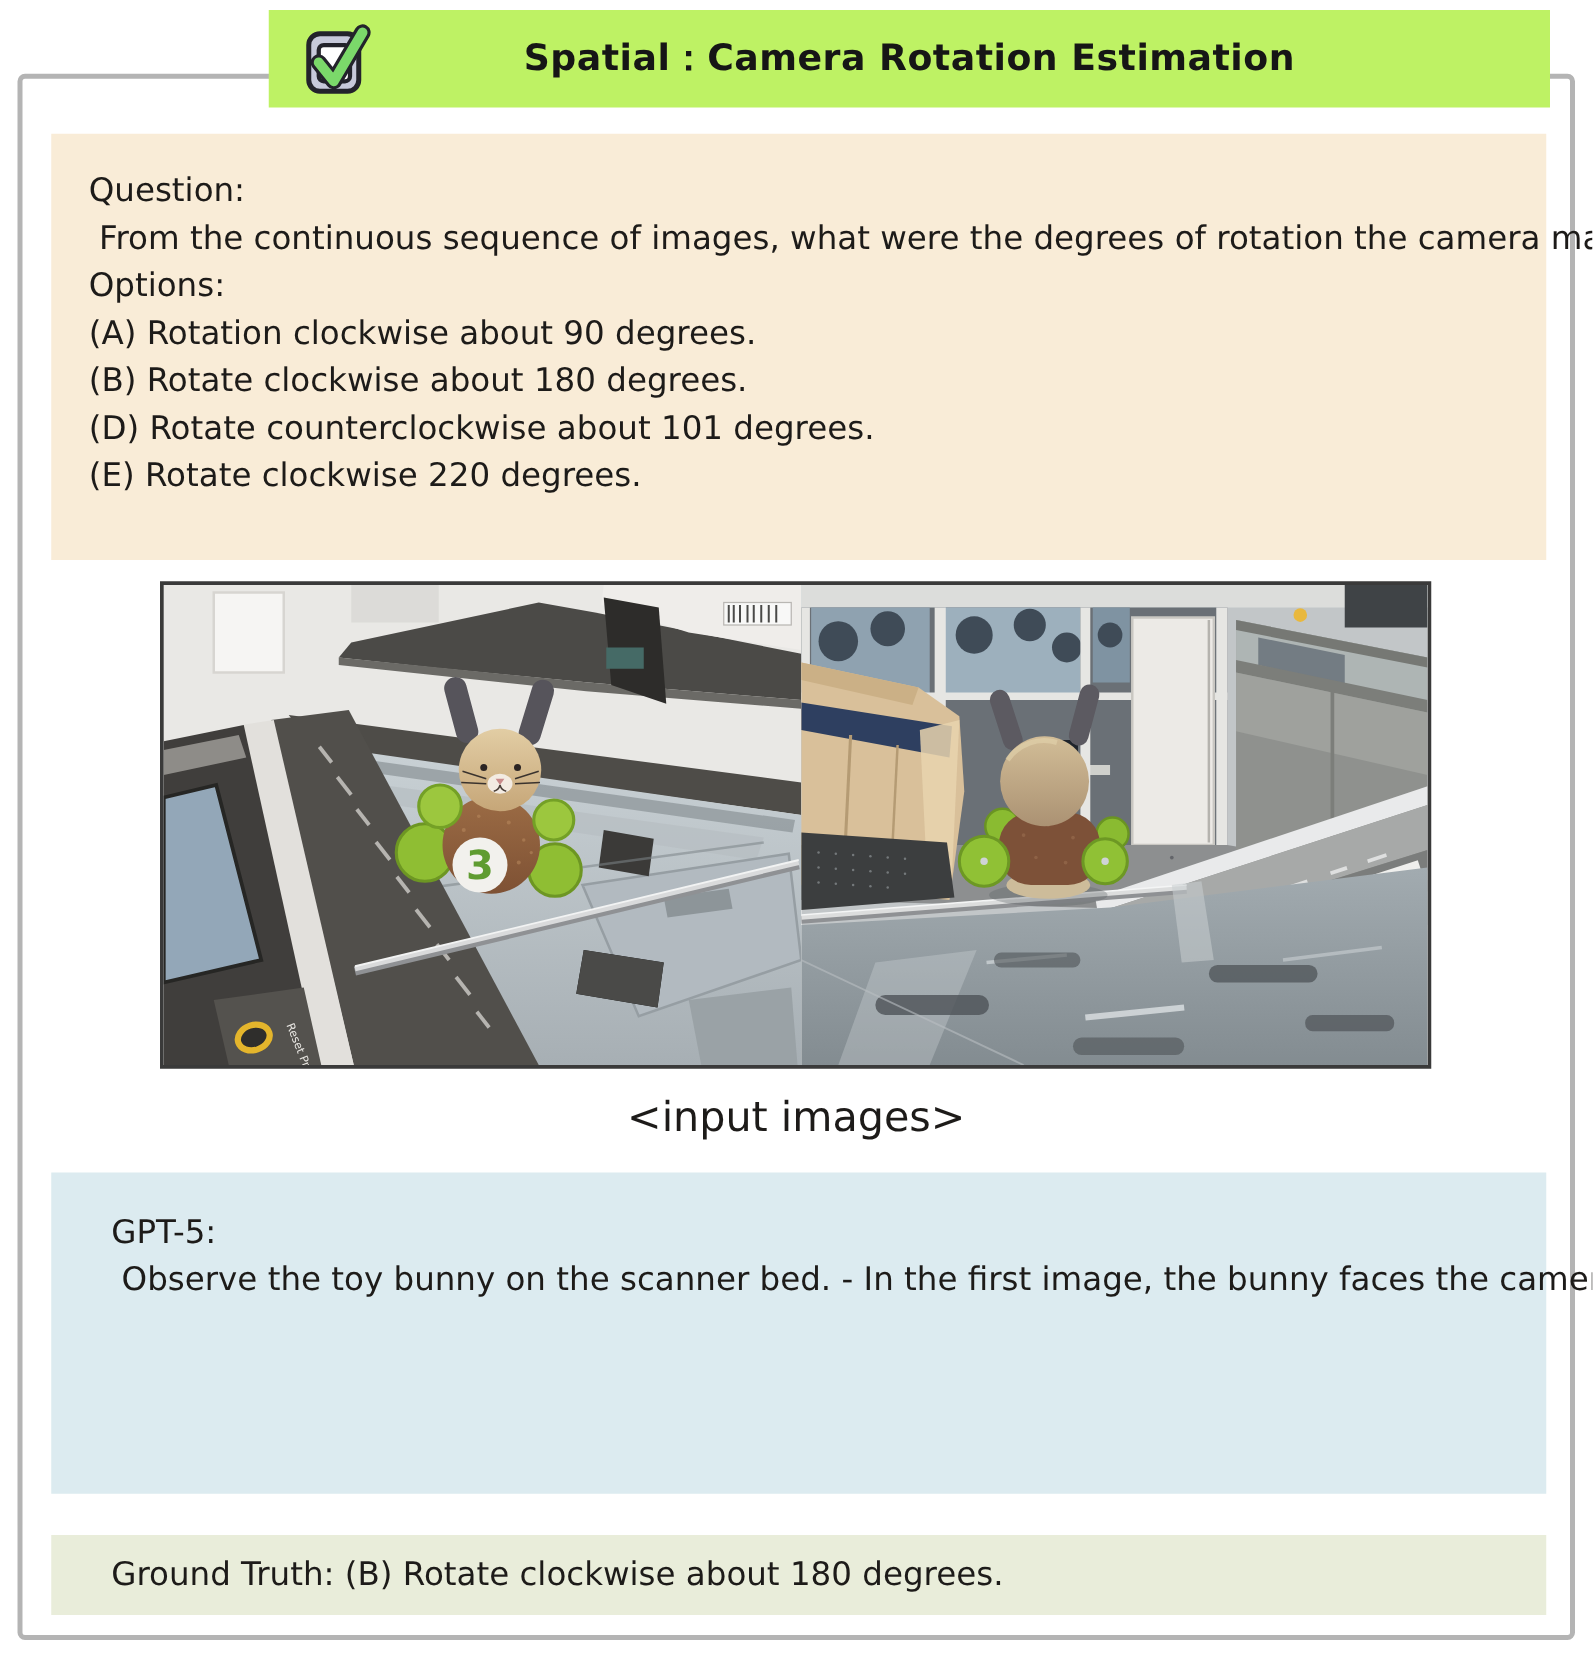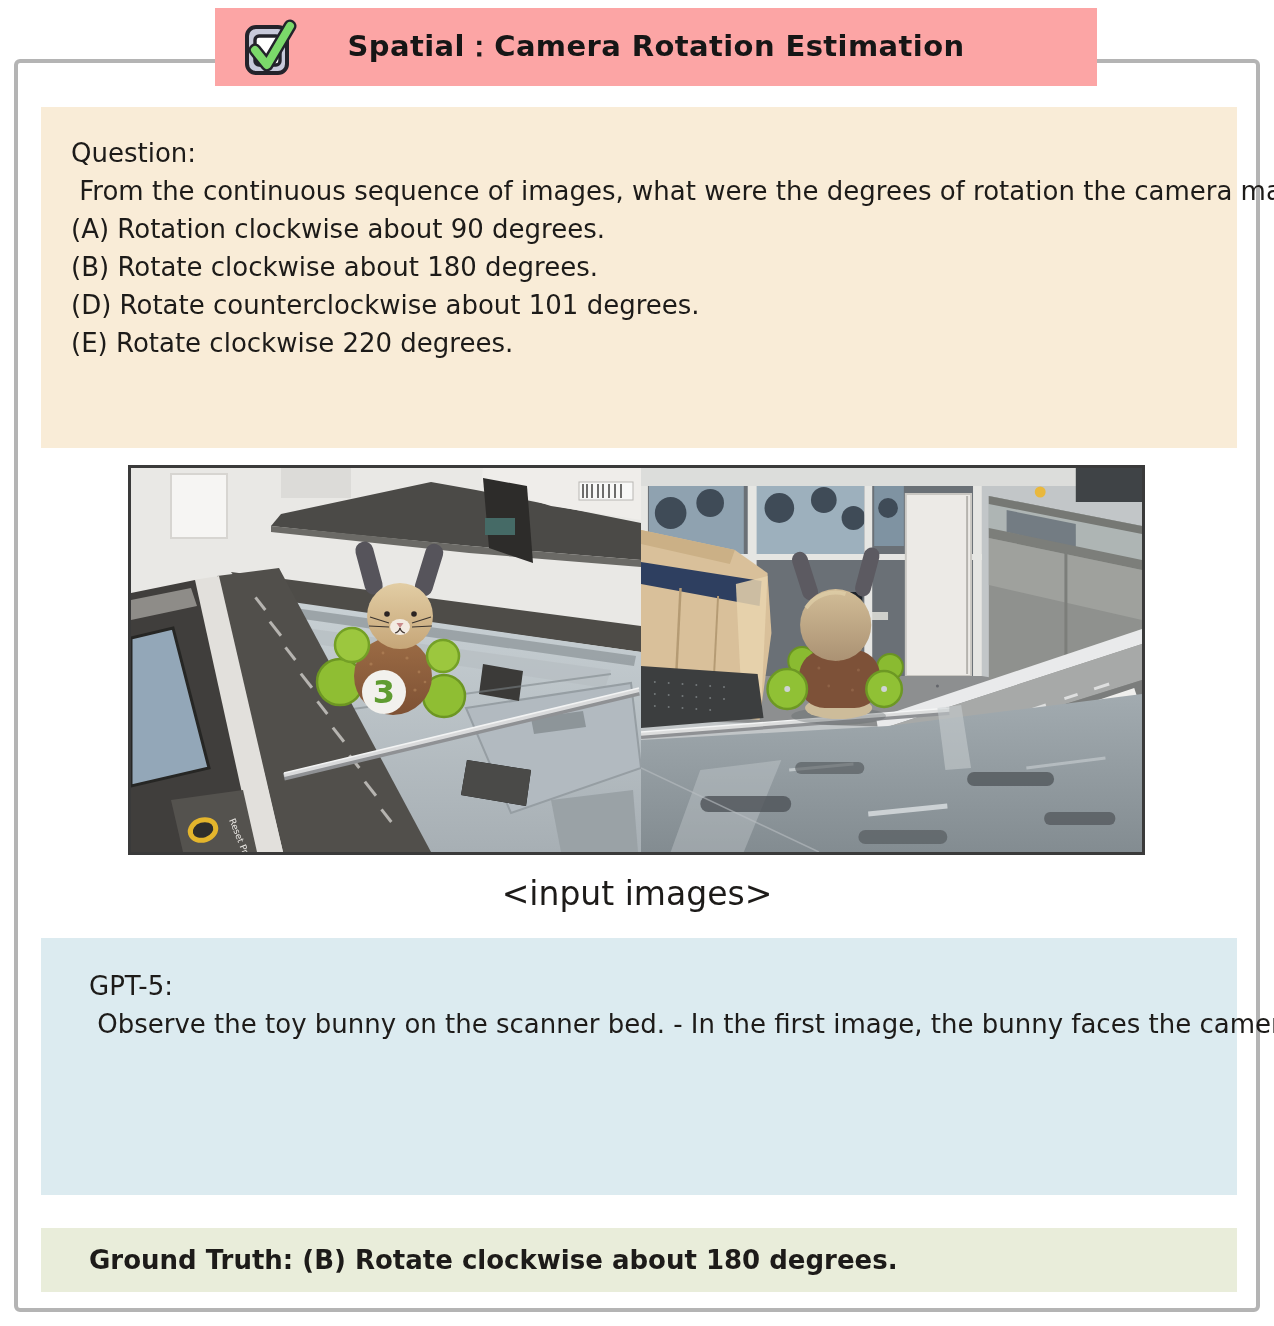--- a/index.html
+++ b/index.html
@@ -1,36 +1,36 @@
 <!DOCTYPE html>
 <html><head>
 <meta charset="utf-8">
 <style>
   html,body{margin:0;padding:0;background:#ffffff;}
   .page{position:relative;width:1274px;height:1326px;background:#ffffff;overflow:hidden;
         font-family:"DejaVu Sans","Liberation Sans",sans-serif;color:#1d1b19;}
   .frame{position:absolute;left:14px;top:59px;width:1246px;height:1253px;
          border:4px solid #b4b4b4;border-radius:6px;box-sizing:border-box;background:#ffffff;}
-  .header{position:absolute;left:215px;top:8px;width:882px;height:78px;background:#fca5a5;
+  .header{position:absolute;left:215px;top:8px;width:1025px;height:78px;background:#bef264;
           display:flex;align-items:center;justify-content:center;z-index:3;}
   .header .icon{position:absolute;left:26px;top:9px;width:56px;height:62px;}
   .title{font-size:29px;font-weight:700;letter-spacing:.4px;color:#161616;}
   .box{position:absolute;left:41px;width:1196px;box-sizing:border-box;font-size:26px;line-height:38px;}
   .question-box{top:107px;height:341px;background:#f9ecd7;padding:27px 30px 24px 30px;}
   .q-par{text-align:justify;margin:0;}
   .opt{margin:0;}
   .bold{font-weight:400;}
   .image-block{position:absolute;left:128px;top:465px;width:1017px;height:390px;
                border:3px solid #3a3a3a;box-sizing:border-box;display:flex;background:#fff;z-index:2;}
   .image-block svg{display:block;height:100%;}
   .caption{position:absolute;left:0;top:874px;width:1274px;text-align:center;font-size:33px;color:#1d1b19;}
   .gpt-box{top:938px;height:257px;background:#dcebf0;padding:29px 44px 24px 48px;}
   .gpt-par{text-align:justify;margin:0;}
   .gt-box{top:1228px;height:64px;background:#e9edda;display:flex;align-items:center;
-          padding:0 30px 0 48px;font-weight:700;}
+          padding:0 30px 0 48px;font-weight:400;}
   .sp{white-space:pre;}
 </style>
 </head>
 <body>
 
 <div class="page">
 
   <div class="frame"></div>
 
   <div class="header">
@@ -38,20 +38,21 @@
       <rect x="6" y="10" width="40" height="46" rx="9" fill="#c7c9da" stroke="#23232b" stroke-width="4"></rect>
       <rect x="14" y="19" width="25" height="29" rx="4" fill="#ffffff" stroke="#23232b" stroke-width="3.4"></rect>
       <path d="M14 33 L26 48 L49 9" fill="none" stroke="#23232b" stroke-width="13" stroke-linecap="round" stroke-linejoin="round"></path>
       <path d="M14 33 L26 48 L49 9" fill="none" stroke="#7bd96a" stroke-width="8" stroke-linecap="round" stroke-linejoin="round"></path>
     </svg>
     <div class="title">Spatial：Camera Rotation Estimation</div>
   </div>
 
   <div class="box question-box">
     <p class="q-par"><span class="bold">Question:</span><span class="sp"> From the continuous sequence of images, what were the degrees of rotation the camera made?</span></p>
+    <p class="opt bold">Options:</p>
     <p class="opt">(A) Rotation clockwise about 90 degrees.</p>
     <p class="opt">(B) Rotate clockwise about 180 degrees.</p>
     <p class="opt">(D) Rotate counterclockwise about 101 degrees.</p>
     <p class="opt">(E) Rotate clockwise 220 degrees.</p>
   </div>
 
   <div class="image-block">
 
     <svg viewBox="0 0 510 384" width="510" preserveAspectRatio="none">
       <defs>

